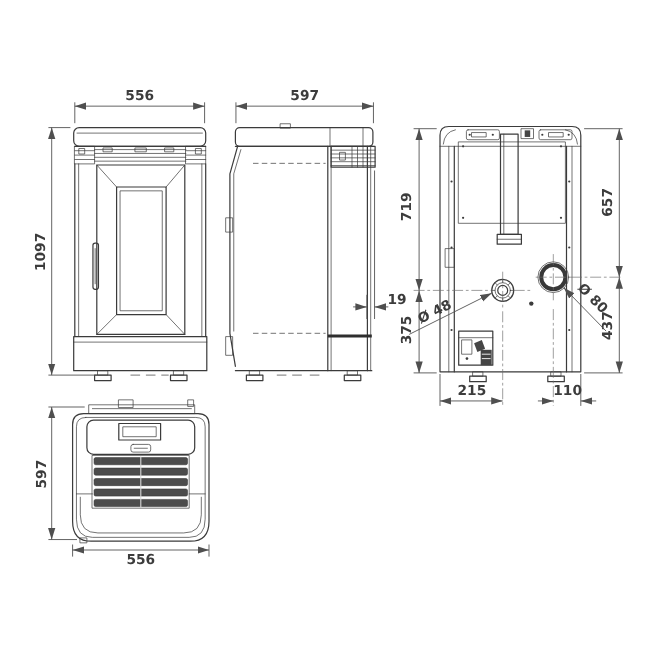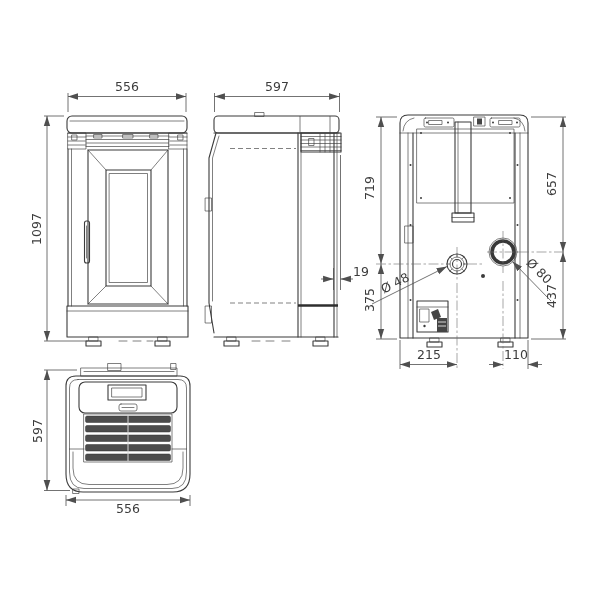--- a/index.html
+++ b/index.html
@@ -1,16 +1,16 @@
 <!DOCTYPE html>
 <html style="--ln: #3b3b3b; --dm: #4f4f4f; --txt: #3c3c3c; --sl: #4c4c4c; --bg: #ffffff;"><head>
 <meta charset="utf-8">
 <style>
   html,body{margin:0;padding:0;background:#fff;}
-  .stage{width:600px;height:600px;background:var(--bg,#fff);position:relative;overflow:hidden;}
+  .stage{width:600px;height:600px;background:var(--bg,#fff);position:relative;overflow:hidden;font-weight:bold;}
   svg text{font-family:"DejaVu Sans","Liberation Sans",sans-serif;font-size:12.5px;fill:var(--txt,#3c3c3c);}
   .o{stroke:var(--ln,#3b3b3b);fill:none;stroke-width:1.1;stroke-linejoin:round;stroke-linecap:round;}
   .o2{stroke:var(--ln,#3b3b3b);fill:none;stroke-width:0.65;stroke-linejoin:round;stroke-linecap:round;}
   .thick{stroke:#2e2e2e;fill:none;stroke-width:2.6;}
   .dash{stroke:#4a4a4a;stroke-width:0.7;fill:none;stroke-dasharray:5 3;}
   .cl{stroke:#6b6b6b;stroke-width:0.6;fill:none;stroke-dasharray:10 2.5 2.5 2.5;}
   .dim{stroke:var(--dm,#4f4f4f);stroke-width:0.8;fill:none;}
   .dl{marker-start:url(#arr);marker-end:url(#arr);}
   .de{marker-end:url(#arr);}
   .fill{fill:#454545;stroke:none;}

